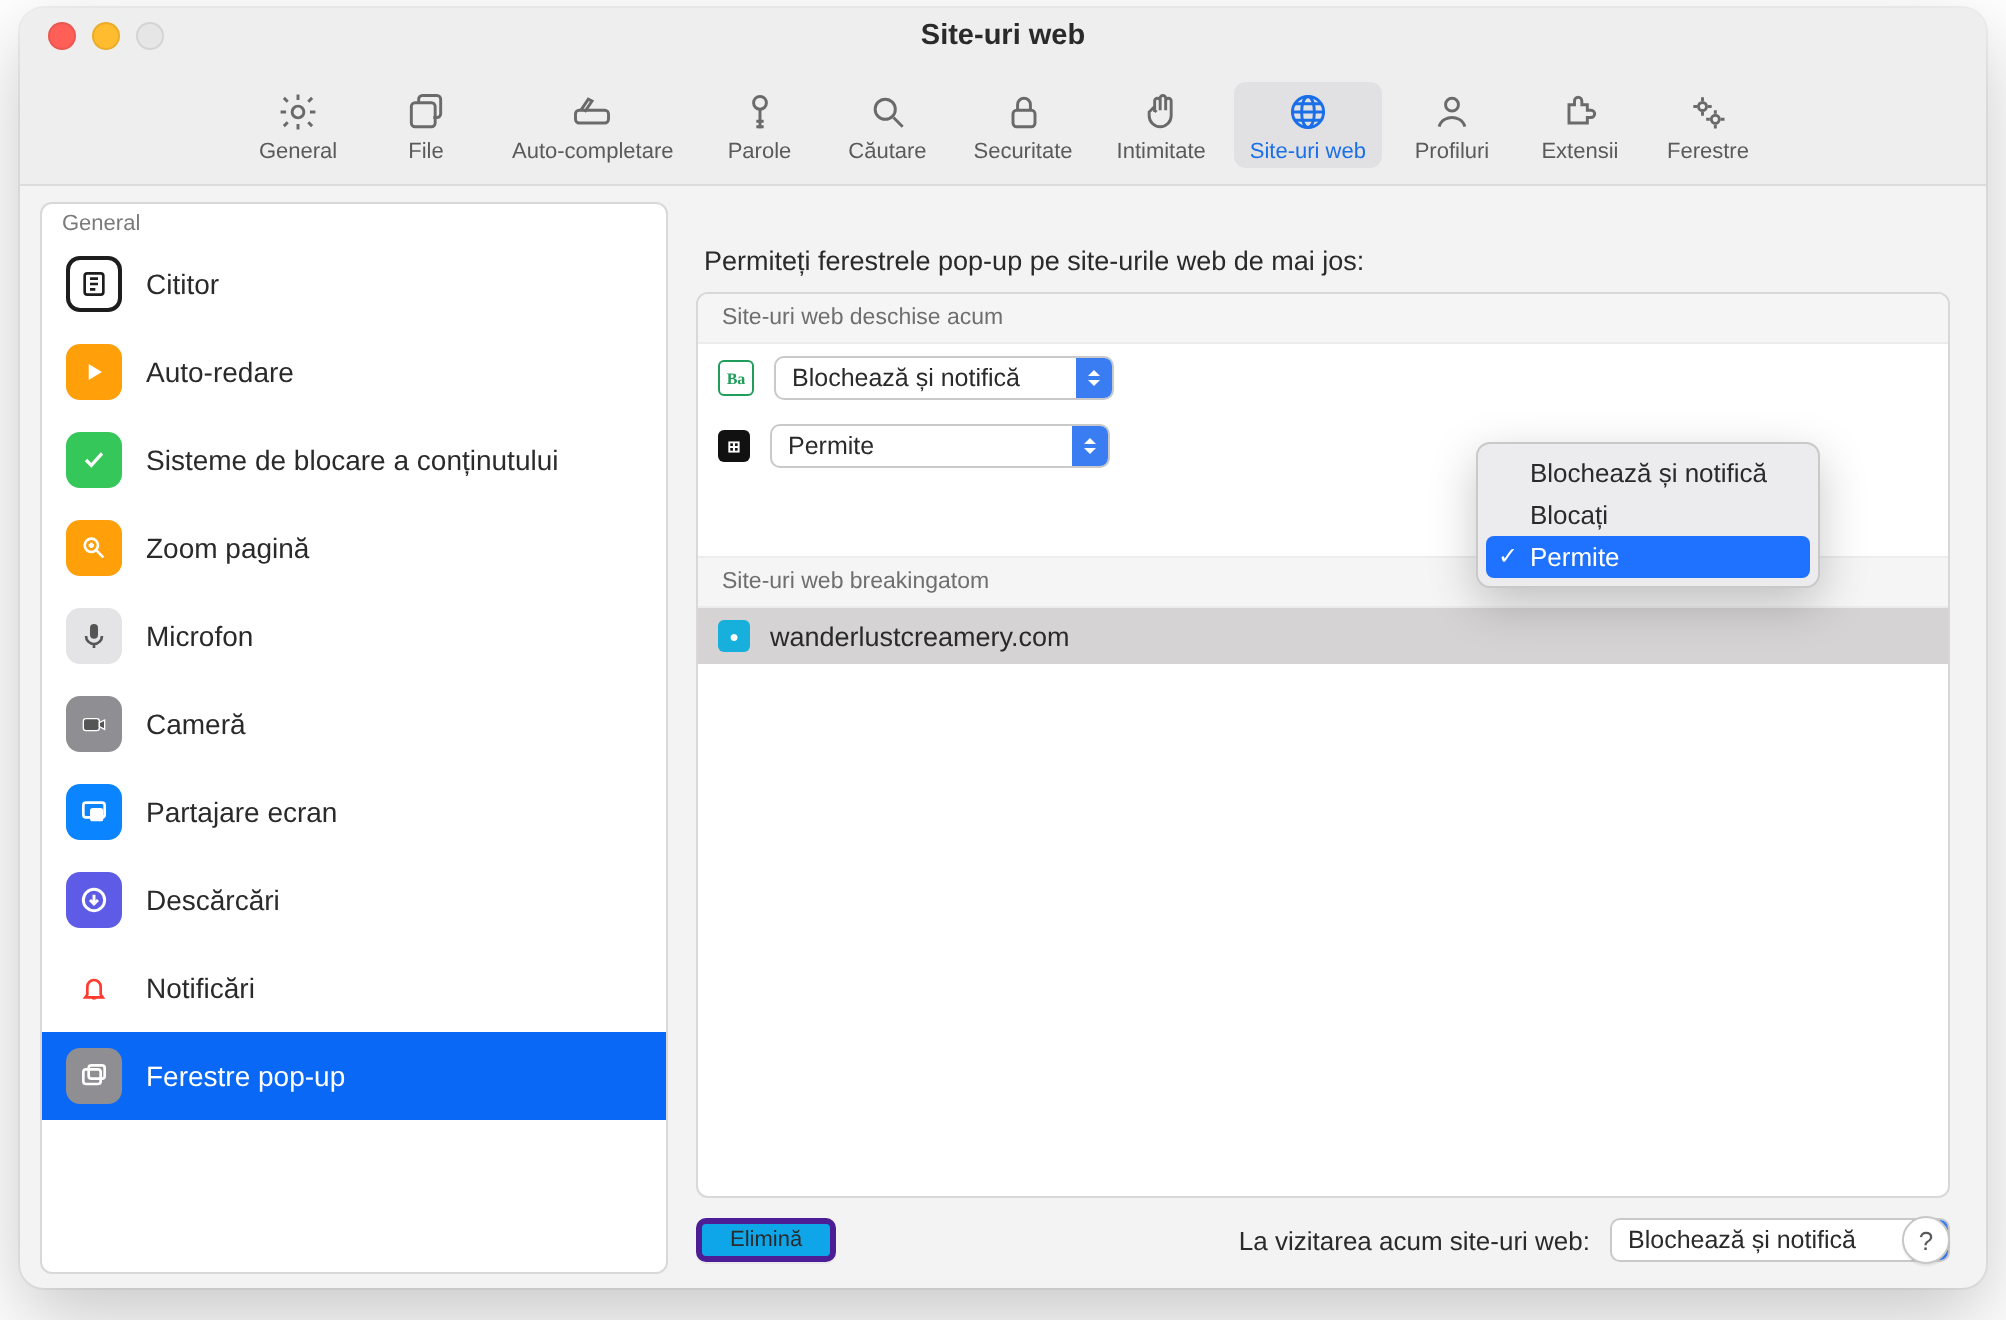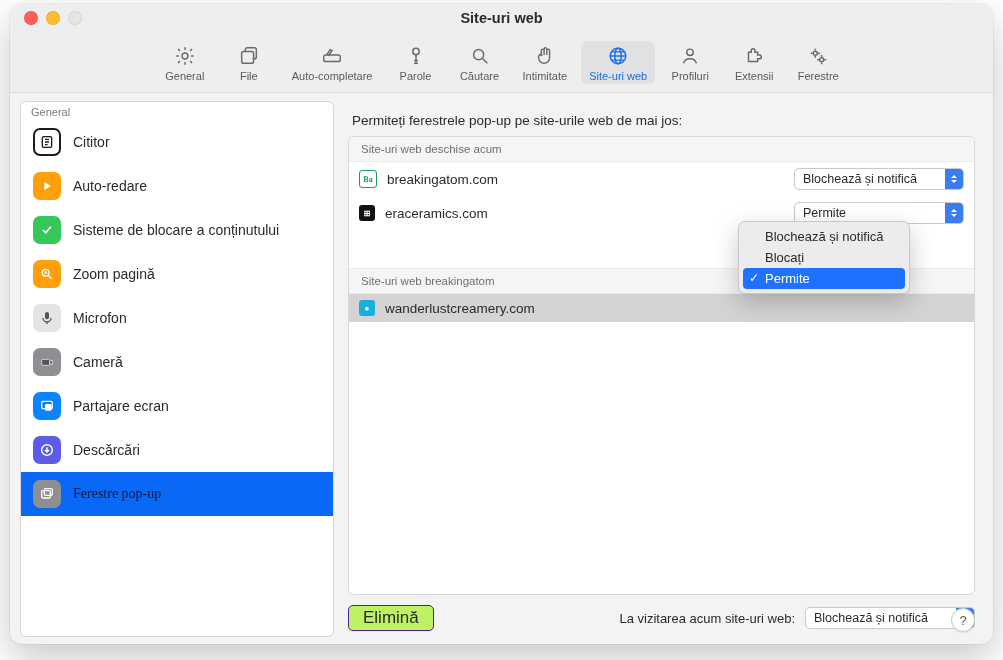--- a/index.html
+++ b/index.html
@@ -50,24 +50,24 @@
   .sidebar{width:314px;border-right:1px solid var(--win-border);display:flex;flex-direction:column;
            padding:0 0 8px 0;box-sizing:border-box;background:#fff;margin:8px 0 8px 10px;
            border:1px solid var(--win-border);border-radius:6px;overflow:hidden;}
   .grouplbl{font-size:11px;color:#7a7a7a;padding:4px 10px 2px;}
   .slist{flex:1;overflow:auto;}
   .sitem{display:flex;align-items:center;gap:12px;padding:8px 12px;cursor:default;}
   .sitem.selected{background:var(--sidebar-sel);color:#fff;}
   .sicon{width:28px;height:28px;border-radius:7px;display:flex;align-items:center;justify-content:center;
          flex:0 0 28px;}
   .sitem .txt{font-size:14px;}
-  .sitem.selected .txt{color:#0f172a;font-family:Liberation Serif, serif;}
+  .sitem.selected .txt{color:#ffffff;}
   
   .main{flex:1;padding:14px 18px 14px 14px;position:relative;display:flex;flex-direction:column;}
-  .heading{font-size:13.5px;margin:6px 4px 8px;}
+  .heading{font-size:13.5px;margin:16px 4px 8px;}
   .table{flex:1;border:1px solid var(--win-border);border-radius:6px;background:#fff;overflow:hidden;
          display:flex;flex-direction:column;}
   .thead{background:var(--table-head);font-size:11.5px;color:#6f6f6f;padding:6px 12px;
          border-bottom:1px solid #ececec;}
   .trow{display:flex;align-items:center;padding:6px 10px;gap:10px;}
   .trow .favicon{width:16px;height:16px;border-radius:3px;display:flex;align-items:center;justify-content:center;
                  font-size:8px;font-weight:700;flex:0 0 16px;font-family:Liberation Serif, serif;}
   .trow .domain{flex:1;font-size:13.5px;}
   .trow.selected{background:var(--table-row-sel);}
   .section-gap{height:38px;}
@@ -81,21 +81,21 @@
   .popup .arrows::before{border-bottom-color:#fff;margin-bottom:1px;}
   .popup .arrows::after{border-top-color:#fff;margin-top:1px;}
   
   .menu{position:absolute;background:#ecebed;border:1px solid #c9c9c9;border-radius:7px;
         box-shadow:0 8px 24px rgba(0,0,0,.22);padding:4px;min-width:162px;z-index:20;}
   .menu .mi{padding:3px 14px 3px 22px;border-radius:4px;font-size:13px;position:relative;cursor:default;}
   .menu .mi.checked::before{content:"✓";position:absolute;left:6px;font-size:12px;}
   .menu .mi.hl{background:#1f72ff;color:#fff;}
   
   .footer{display:flex;align-items:center;gap:10px;margin-top:10px;}
-  .btn{background:#bef264;border:1px solid #4c1d95;border-radius:5px;padding:2px 14px;font-size:17px;
+  .btn{background:#0ea5e9;border:3px solid #4c1d95;border-radius:5px;padding:2px 14px;font-size:11px;
        box-shadow:0 1px 0 rgba(0,0,0,.04);cursor:default;}
   .footer-label{margin-left:auto;font-size:13px;}
   .help{position:absolute;right:18px;bottom:12px;width:22px;height:22px;border-radius:50%;
         border:1px solid #c7c7c7;background:#fff;display:flex;align-items:center;justify-content:center;
         font-size:13px;color:#5a5a5a;box-shadow:0 1px 1px rgba(0,0,0,.08);cursor:default;}
 </style>
 </head>
 <body>
 
 <div class="shadow">
@@ -151,20 +151,29 @@
         <svg class="icon-svg" viewBox="0 0 24 24">
             <circle cx="10.5" cy="10.5" r="5.5"></circle>
             <path d="M15 15l5 5"></path>
           </svg>
       </div>
       <div class="lbl">Căutare</div>
     </div>
     <div class="tbtn">
       <div class="ic">
         <svg class="icon-svg" viewBox="0 0 24 24">
+            <rect x="6" y="11" width="12" height="9" rx="2"></rect>
+            <path d="M8.5 11V8a3.5 3.5 0 1 1 7 0v3"></path>
+          </svg>
+      </div>
+      <div class="lbl">Securitate</div>
+    </div>
+    <div class="tbtn">
+      <div class="ic">
+        <svg class="icon-svg" viewBox="0 0 24 24">
             <path d="M8 12V6a1.5 1.5 0 1 1 3 0v5M11 11V4.5a1.5 1.5 0 1 1 3 0V11M14 11V6a1.5 1.5 0 1 1 3 0v8a6 6 0 0 1-12 0v-2l2-2 2 2"></path>
           </svg>
       </div>
       <div class="lbl">Intimitate</div>
     </div>
     <div class="tbtn active">
       <div class="ic">
         <svg class="icon-svg" viewBox="0 0 24 24">
             <circle cx="12" cy="12" r="8.5"></circle>
             <ellipse cx="12" cy="12" rx="3.5" ry="8.5"></ellipse>
@@ -269,20 +278,29 @@
             <div class="txt">Partajare ecran</div>
           </div>
           <div class="sitem">
             <div class="sicon" style="background: rgb(94, 92, 230);">
               <svg viewBox="0 0 24 24" width="16" height="16" fill="none" stroke="#fff" stroke-width="2.2">
                 <circle cx="12" cy="12" r="8"></circle>
                 <path d="M12 8v6M9 12l3 3 3-3"></path>
               </svg>
             </div>
             <div class="txt">Descărcări</div>
+          </div>
+          <div class="sitem">
+            <div class="sicon" style="background: rgb(255, 255, 255);">
+              <svg viewBox="0 0 24 24" width="16" height="16" fill="none" stroke="#ff3b30" stroke-width="2">
+                <path d="M7 17V11a5 5 0 1 1 10 0v6l1.5 2h-13z"></path>
+                <path d="M10.5 19a1.8 1.8 0 0 0 3 0"></path>
+              </svg>
+            </div>
+            <div class="txt">Notificări</div>
           </div>
           <div class="sitem selected">
             <div class="sicon" style="background: rgb(142, 142, 147);">
               <svg viewBox="0 0 24 24" width="16" height="16" fill="none" stroke="#fff" stroke-width="2">
                 <rect x="4" y="7" width="13" height="11" rx="2"></rect>
                 <rect x="8" y="4" width="12" height="10" rx="2"></rect>
               </svg>
             </div>
             <div class="txt">Ferestre pop-up</div>
           </div>
@@ -290,29 +308,27 @@
     </div>
 
     <div class="main">
       <div class="heading">Permiteți ferestrele pop-up pe site-urile web de mai jos:</div>
 
       <div class="table">
         <div class="thead">Site-uri web deschise acum</div>
         <div id="open-rows">
             <div class="trow">
               <div class="favicon" style="background: rgb(255, 255, 255); color: rgb(30, 158, 90); border: 1px solid rgb(30, 158, 90);">Ba</div>
-              <div class="domain">breakingatom.com</div>
               <div class="popup">
                 <span>Blochează și notifică</span>
                 <div class="arrows"></div>
               </div>
             </div>
             <div class="trow">
               <div class="favicon" style="background: rgb(17, 17, 17); color: rgb(255, 255, 255);">⊞</div>
-              <div class="domain">eraceramics.com</div>
               <div class="popup">
                 <span>Permite</span>
                 <div class="arrows"></div>
               </div>
             </div>
           </div>
         <div class="section-gap"></div>
         <div class="thead" style="border-top:1px solid #ececec;">Site-uri web breakingatom</div>
         <div id="conf-rows">
             <div class="trow selected">

